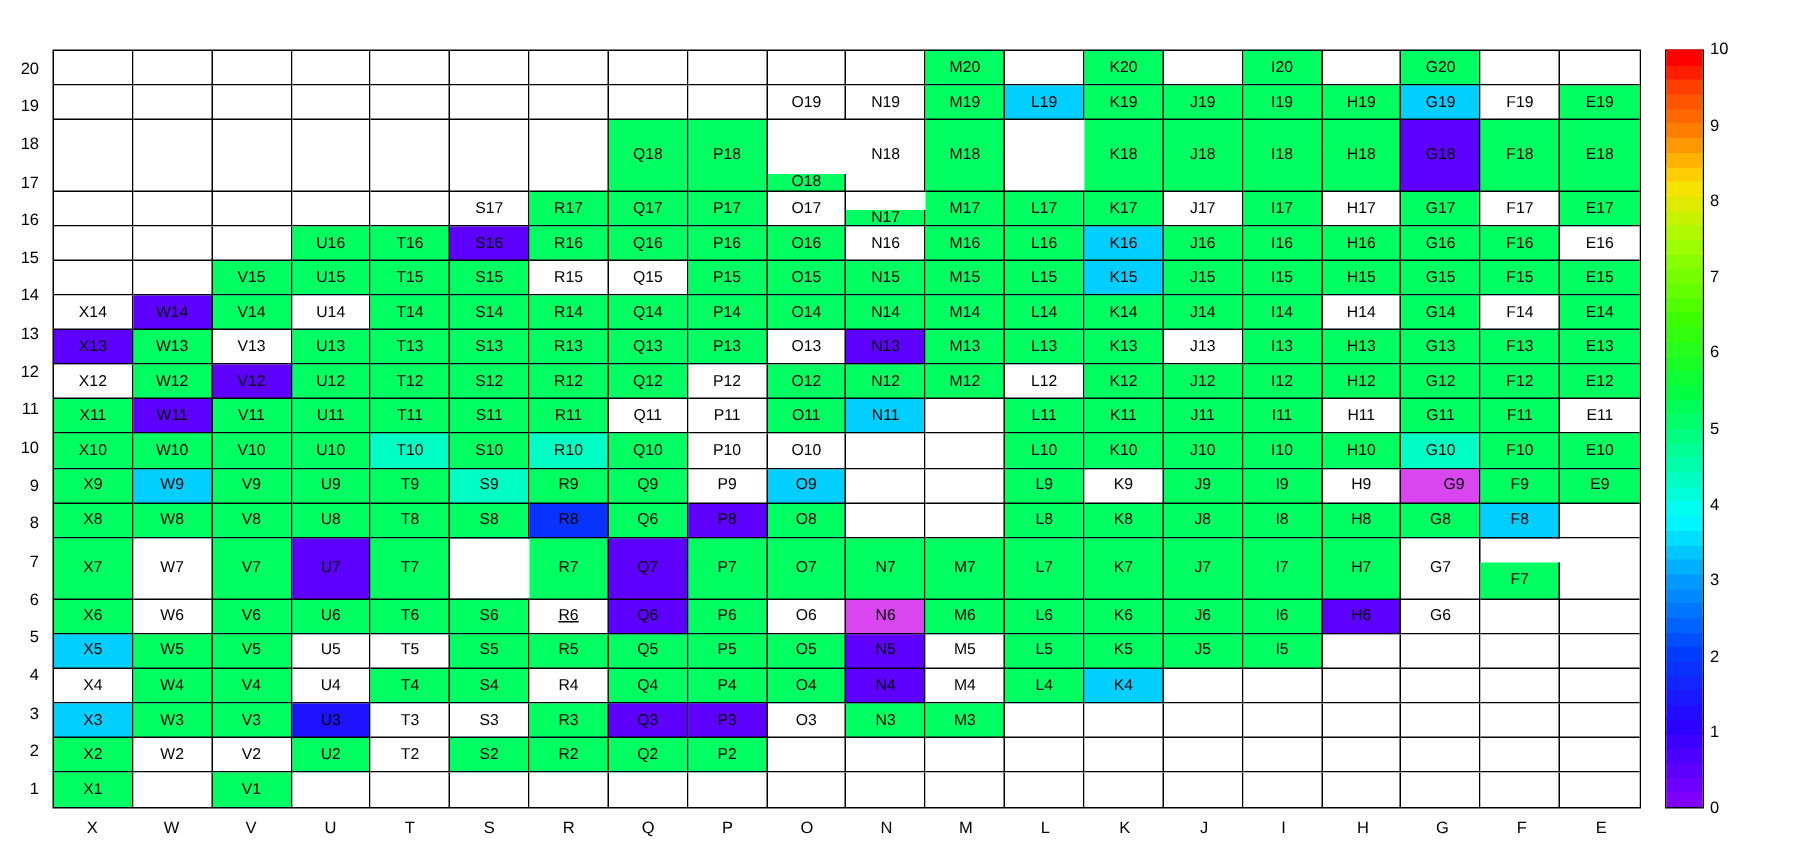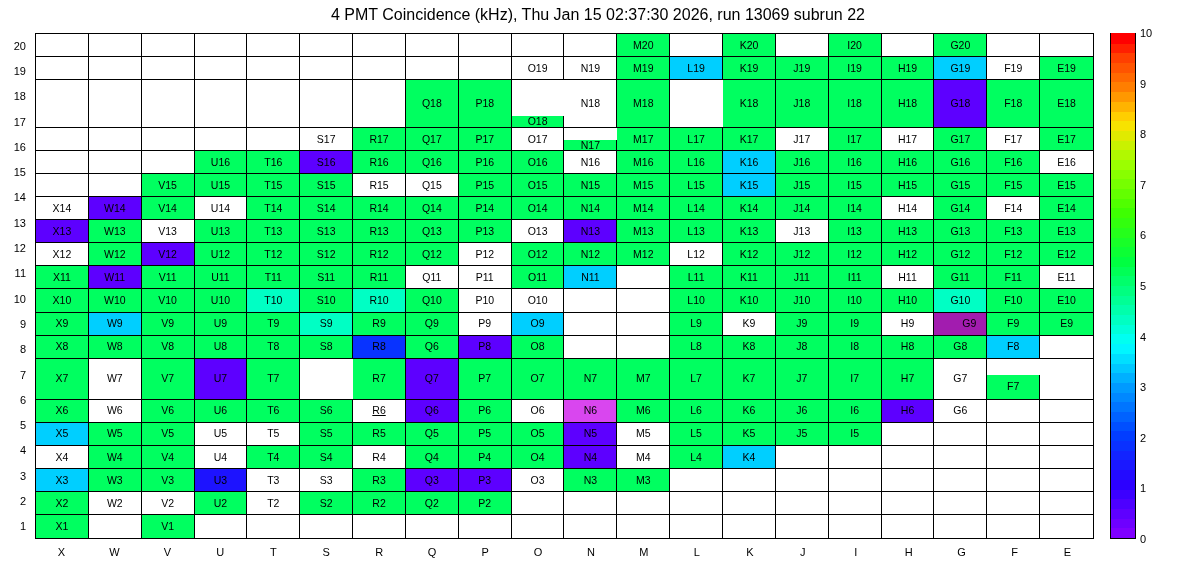--- a/index.html
+++ b/index.html
@@ -103,21 +103,20 @@
     font-size: 11px;
     color: #000;
     transform: translateY(-50%);
   }
 </style>
 </head>
 <body>
 
 <div id="root">
 
-  <div id="title">4 PMT Coincidence (kHz), Thu Jan 15 02:37:30 2026, run 13069 subrun 22</div>
 
   <div id="ylabels">
       <div class="ylabel" style="left: 0px; top: 526.35px;">1</div>
       <div class="ylabel" style="left: 0px; top: 501.05px;">2</div>
       <div class="ylabel" style="left: 0px; top: 475.75px;">3</div>
       <div class="ylabel" style="left: 0px; top: 450.45px;">4</div>
       <div class="ylabel" style="left: 0px; top: 425.15px;">5</div>
       <div class="ylabel" style="left: 0px; top: 399.85px;">6</div>
       <div class="ylabel" style="left: 0px; top: 374.55px;">7</div>
       <div class="ylabel" style="left: 0px; top: 349.25px;">8</div>
@@ -389,21 +388,21 @@
         <div class="cell" style="background: rgb(0, 255, 96);">Q9</div>
         <div class="cell" style="background: rgb(255, 255, 255);">P9</div>
         <div class="cell" style="background: rgb(0, 207, 255);">O9</div>
         <div class="cell empty"></div>
         <div class="cell empty"></div>
         <div class="cell" style="background: rgb(0, 255, 96);">L9</div>
         <div class="cell" style="background: rgb(255, 255, 255);">K9</div>
         <div class="cell" style="background: rgb(0, 255, 96);">J9</div>
         <div class="cell" style="background: rgb(0, 255, 96);">I9</div>
         <div class="cell" style="background: rgb(255, 255, 255);">H9</div>
-        <div class="cell" style="background: #a21caf; padding-left: 18px;">G9</div>
+        <div class="cell" style="background: #d946ef; padding-left: 18px;">G9</div>
         <div class="cell" style="background: rgb(0, 255, 96);">F9</div>
         <div class="cell lastcol" style="background: rgb(0, 255, 96);">E9</div>
         <div class="cell" style="background: rgb(0, 255, 96);">X8</div>
         <div class="cell" style="background: rgb(0, 255, 96);">W8</div>
         <div class="cell" style="background: rgb(0, 255, 96);">V8</div>
         <div class="cell" style="background: rgb(0, 255, 96);">U8</div>
         <div class="cell" style="background: rgb(0, 255, 96);">T8</div>
         <div class="cell" style="background: rgb(0, 255, 96);">S8</div>
         <div class="cell" style="background: rgb(8, 51, 255);">R8</div>
         <div class="cell" style="background: rgb(0, 255, 96);">Q6</div>

